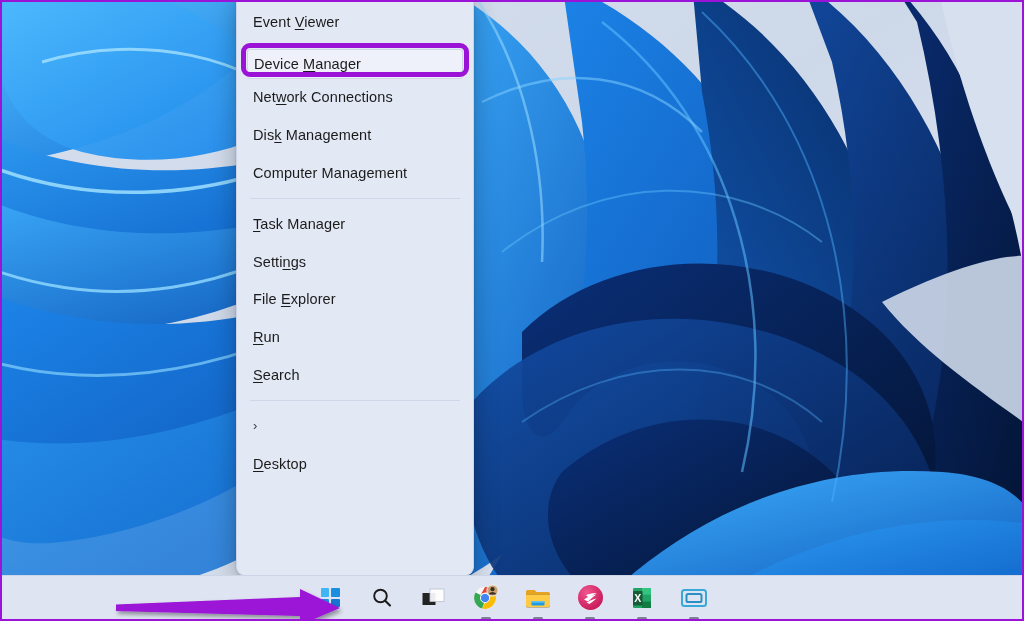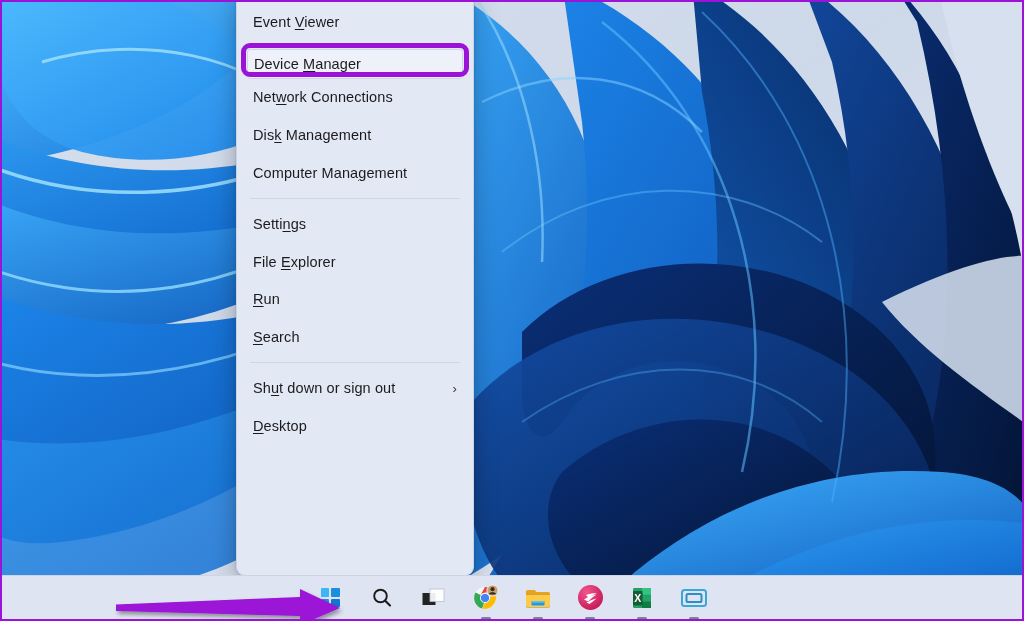--- a/index.html
+++ b/index.html
@@ -209,34 +209,36 @@
         <span class="label"><span>Net<u>w</u>ork Connections</span></span>
       </div>
       <div class="menu-item">
         <span class="label"><span>Dis<u>k</u> Management</span></span>
       </div>
       <div class="menu-item">
         <span class="label"><span>Computer Mana<u>g</u>ement</span></span>
       </div>
       <div class="separator"></div>
       <div class="menu-item">
+        <span class="label"><span><u>T</u>ask Manager</span></span>
+      </div>
+      <div class="menu-item">
         <span class="label"><span>Setti<u>n</u>gs</span></span>
       </div>
       <div class="menu-item">
         <span class="label"><span>File <u>E</u>xplorer</span></span>
       </div>
       <div class="menu-item">
         <span class="label"><span><u>R</u>un</span></span>
       </div>
       <div class="menu-item">
         <span class="label"><span><u>S</u>earch</span></span>
       </div>
       <div class="separator"></div>
       <div class="menu-item">
-        <span class="label"><span>Sh<u>u</u>t down or sign out</span></span>
         <span class="chev">›</span>
       </div>
       <div class="menu-item">
         <span class="label"><span><u>D</u>esktop</span></span>
       </div>
     </div>
 
   <div id="taskbar">
     <div class="tb-icons">
 

